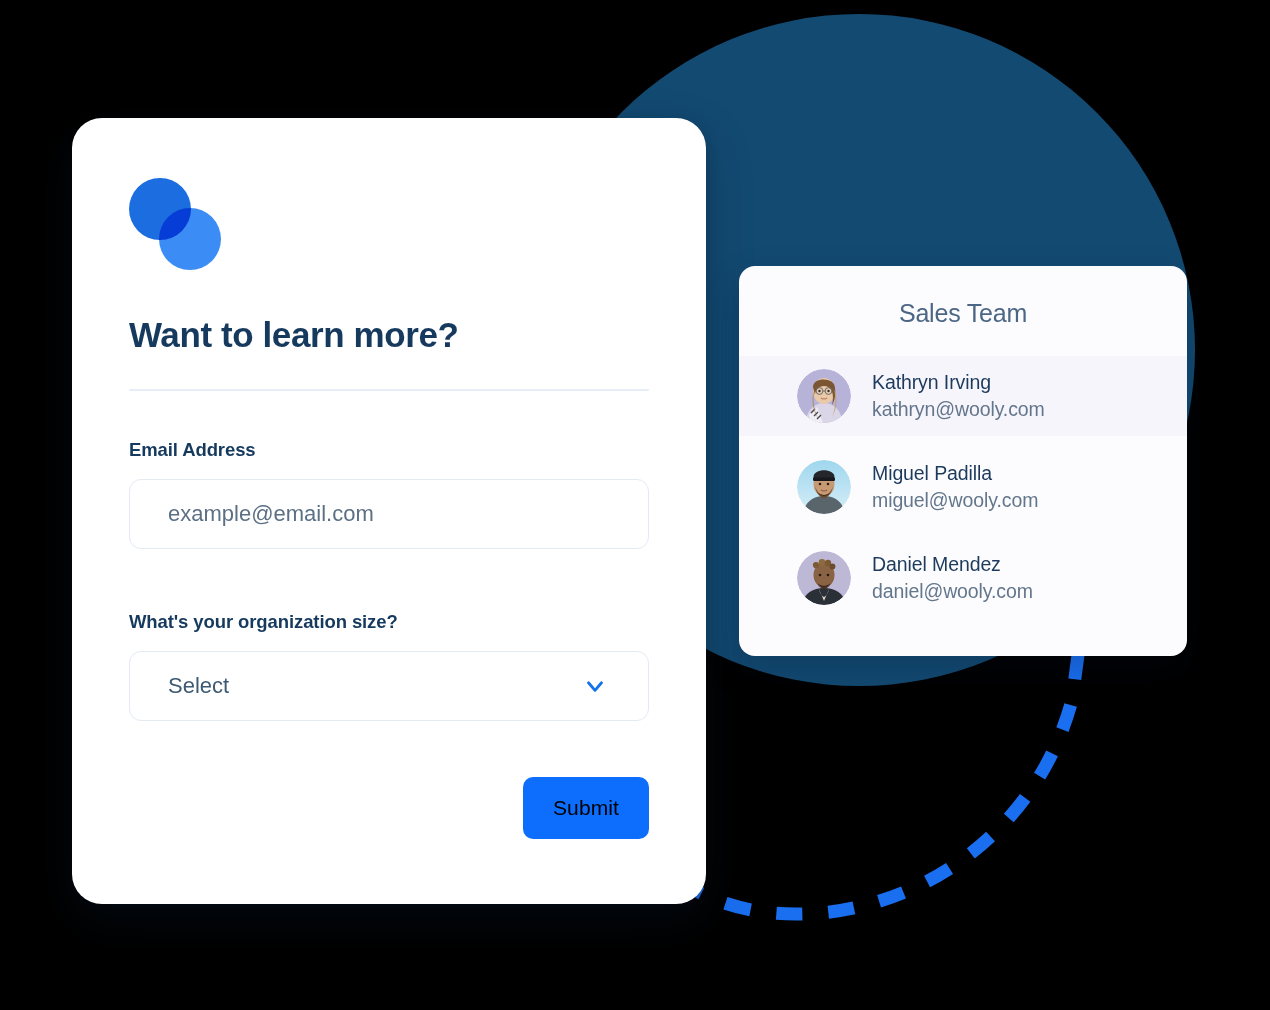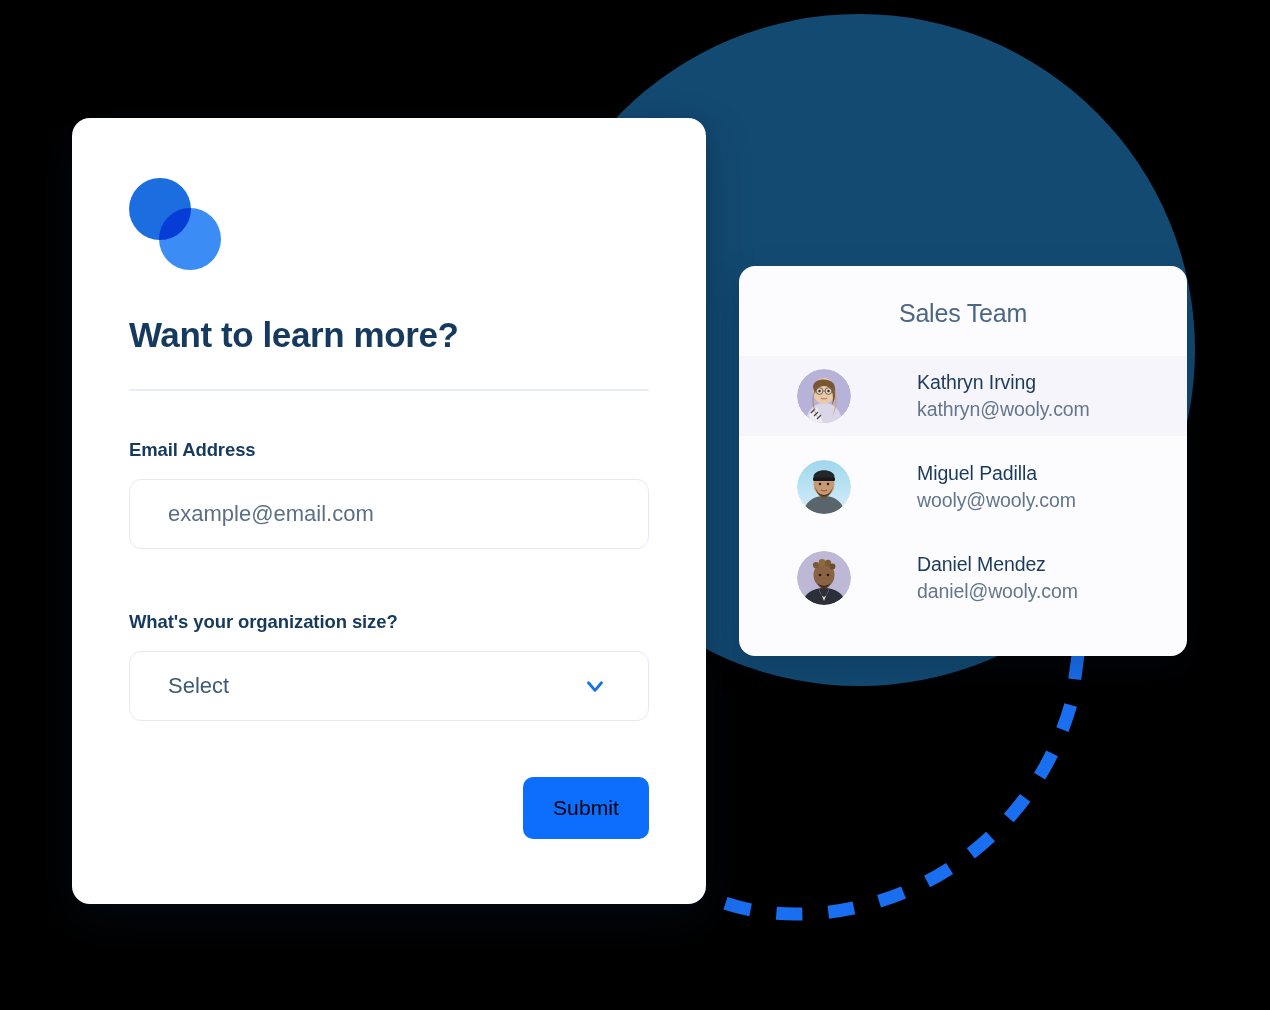--- a/index.html
+++ b/index.html
@@ -45,21 +45,21 @@
   }
 
   
   .form-card {
     position: absolute;
     left: 72px;
     top: 118px;
     width: 634px;
     height: 786px;
     background: #FFFFFF;
-    border-radius: 18px;
+    border-radius: 30px;
     box-shadow: 0 18px 46px rgba(10, 25, 45, 0.30),
                 0 4px 14px rgba(10, 25, 45, 0.18);
   }
   .form-inner {
     position: absolute;
     left: 57px;
     top: 60px;
     right: 57px;
   }
 
@@ -180,21 +180,20 @@
     font-weight: normal;
     color: #4C6685;
     margin: 33px 0 28px 0;
     letter-spacing: -0.2px;
   }
   .team-row {
     display: flex;
     align-items: center;
     padding: 13px 0 13px 58px;
     margin-bottom: 11px;
-    gap: 45px;
   }
   .team-row.highlight { background: #F7F5FC; }
 
   .avatar {
     width: 54px;
     height: 54px;
     border-radius: 50%;
     flex: 0 0 54px;
     margin-right: 21px;
     overflow: hidden;
@@ -318,21 +317,21 @@
             <path d="M18 26 C19 34 24 38 27 38 C30 38 35 34 36 26 C34 33 30 35 27 35 C24 35 20 33 18 26 Z" fill="#6B4A2E"></path>
             <path d="M21 33 Q27 37 33 33 Q30 36 27 36 Q24 36 21 33 Z" fill="#3D2A1A"></path>
             <circle cx="23" cy="24" r="1.3" fill="#2B2118"></circle>
             <circle cx="31" cy="24" r="1.3" fill="#2B2118"></circle>
             <path d="M24 30 Q27 32 30 30" stroke="#8A5A42" stroke-width="1.2" fill="none"></path>
           </g>
         </svg>
       </span>
       <span class="person-text">
         <div class="person-name">Miguel Padilla</div>
-        <div class="person-email">wooly@wooly.com</div>
+        <div class="person-email">miguel@wooly.com</div>
       </span>
     </div>
 
     <div class="team-row">
       <span class="avatar">
         <svg viewBox="0 0 54 54" xmlns="http://www.w3.org/2000/svg">
           <defs>
             <clipPath id="cl3">
                 <circle cx="27" cy="27" r="27"></circle>
               </clipPath>

